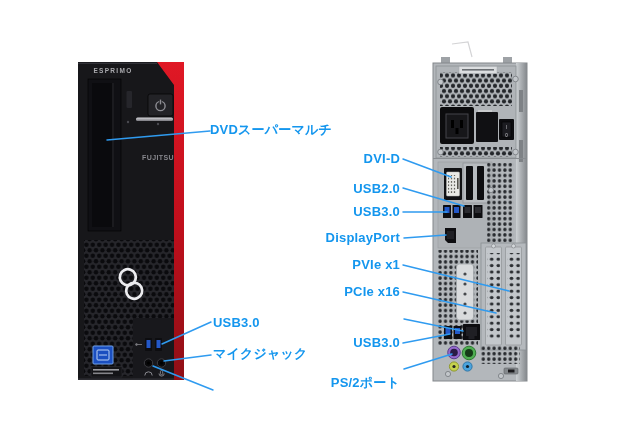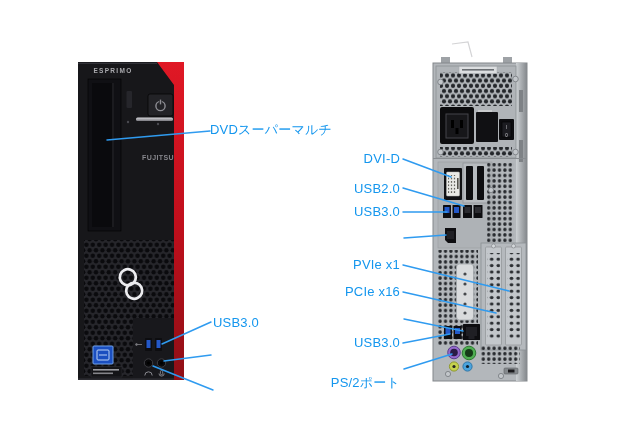--- a/index.html
+++ b/index.html
@@ -1,19 +1,19 @@
 <!DOCTYPE html>
 <html><head>
 <meta charset="utf-8">
 <style>
   html,body{margin:0;padding:0;background:#fff;}
   #canvas{position:relative;width:640px;height:426px;background:#ffffff;overflow:hidden;
           font-family:"Liberation Sans","DejaVu Sans",sans-serif;}
   #art{position:absolute;left:0;top:0;}
-  .anno{position:absolute;font-weight:400;font-size:13px;line-height:15px;color:#1496ee;
+  .anno{position:absolute;font-weight:700;font-size:13px;line-height:15px;color:#1496ee;
         white-space:nowrap;letter-spacing:0.2px;}
   .anno.right{right:240px;text-align:right;}
 </style>
 </head>
 <body>
 
 <div id="canvas">
 
 <svg id="art" width="640" height="426" viewBox="0 0 640 426">
   <defs>
@@ -282,21 +282,23 @@
     <line x1="403" y1="265" x2="509" y2="291"></line>
     <line x1="403" y1="292" x2="496" y2="313"></line>
     <line x1="404" y1="319" x2="463" y2="331"></line>
     <line x1="403" y1="343" x2="450" y2="334"></line>
     <line x1="404" y1="369" x2="452" y2="354"></line>
   </g>
 </svg>
 
   <div class="anno" style="left:210px;top:122px">DVDスーパーマルチ</div>
   <div class="anno" style="left:213px;top:315px">USB3.0</div>
+  <div class="anno" style="left:213px;top:346px">マイクジャック</div>
 
   <div class="anno right" style="top:151px">DVI-D</div>
   <div class="anno right" style="top:181px">USB2.0</div>
   <div class="anno right" style="top:204px">USB3.0</div>
+  <div class="anno right" style="top:230px">DisplayPort</div>
   <div class="anno right" style="top:257px">PVIe x1</div>
   <div class="anno right" style="top:284px">PCIe x16</div>
   <div class="anno right" style="top:335px">USB3.0</div>
   <div class="anno right" style="top:375px">PS/2ポート</div>
 </div>
 
 </body></html>

